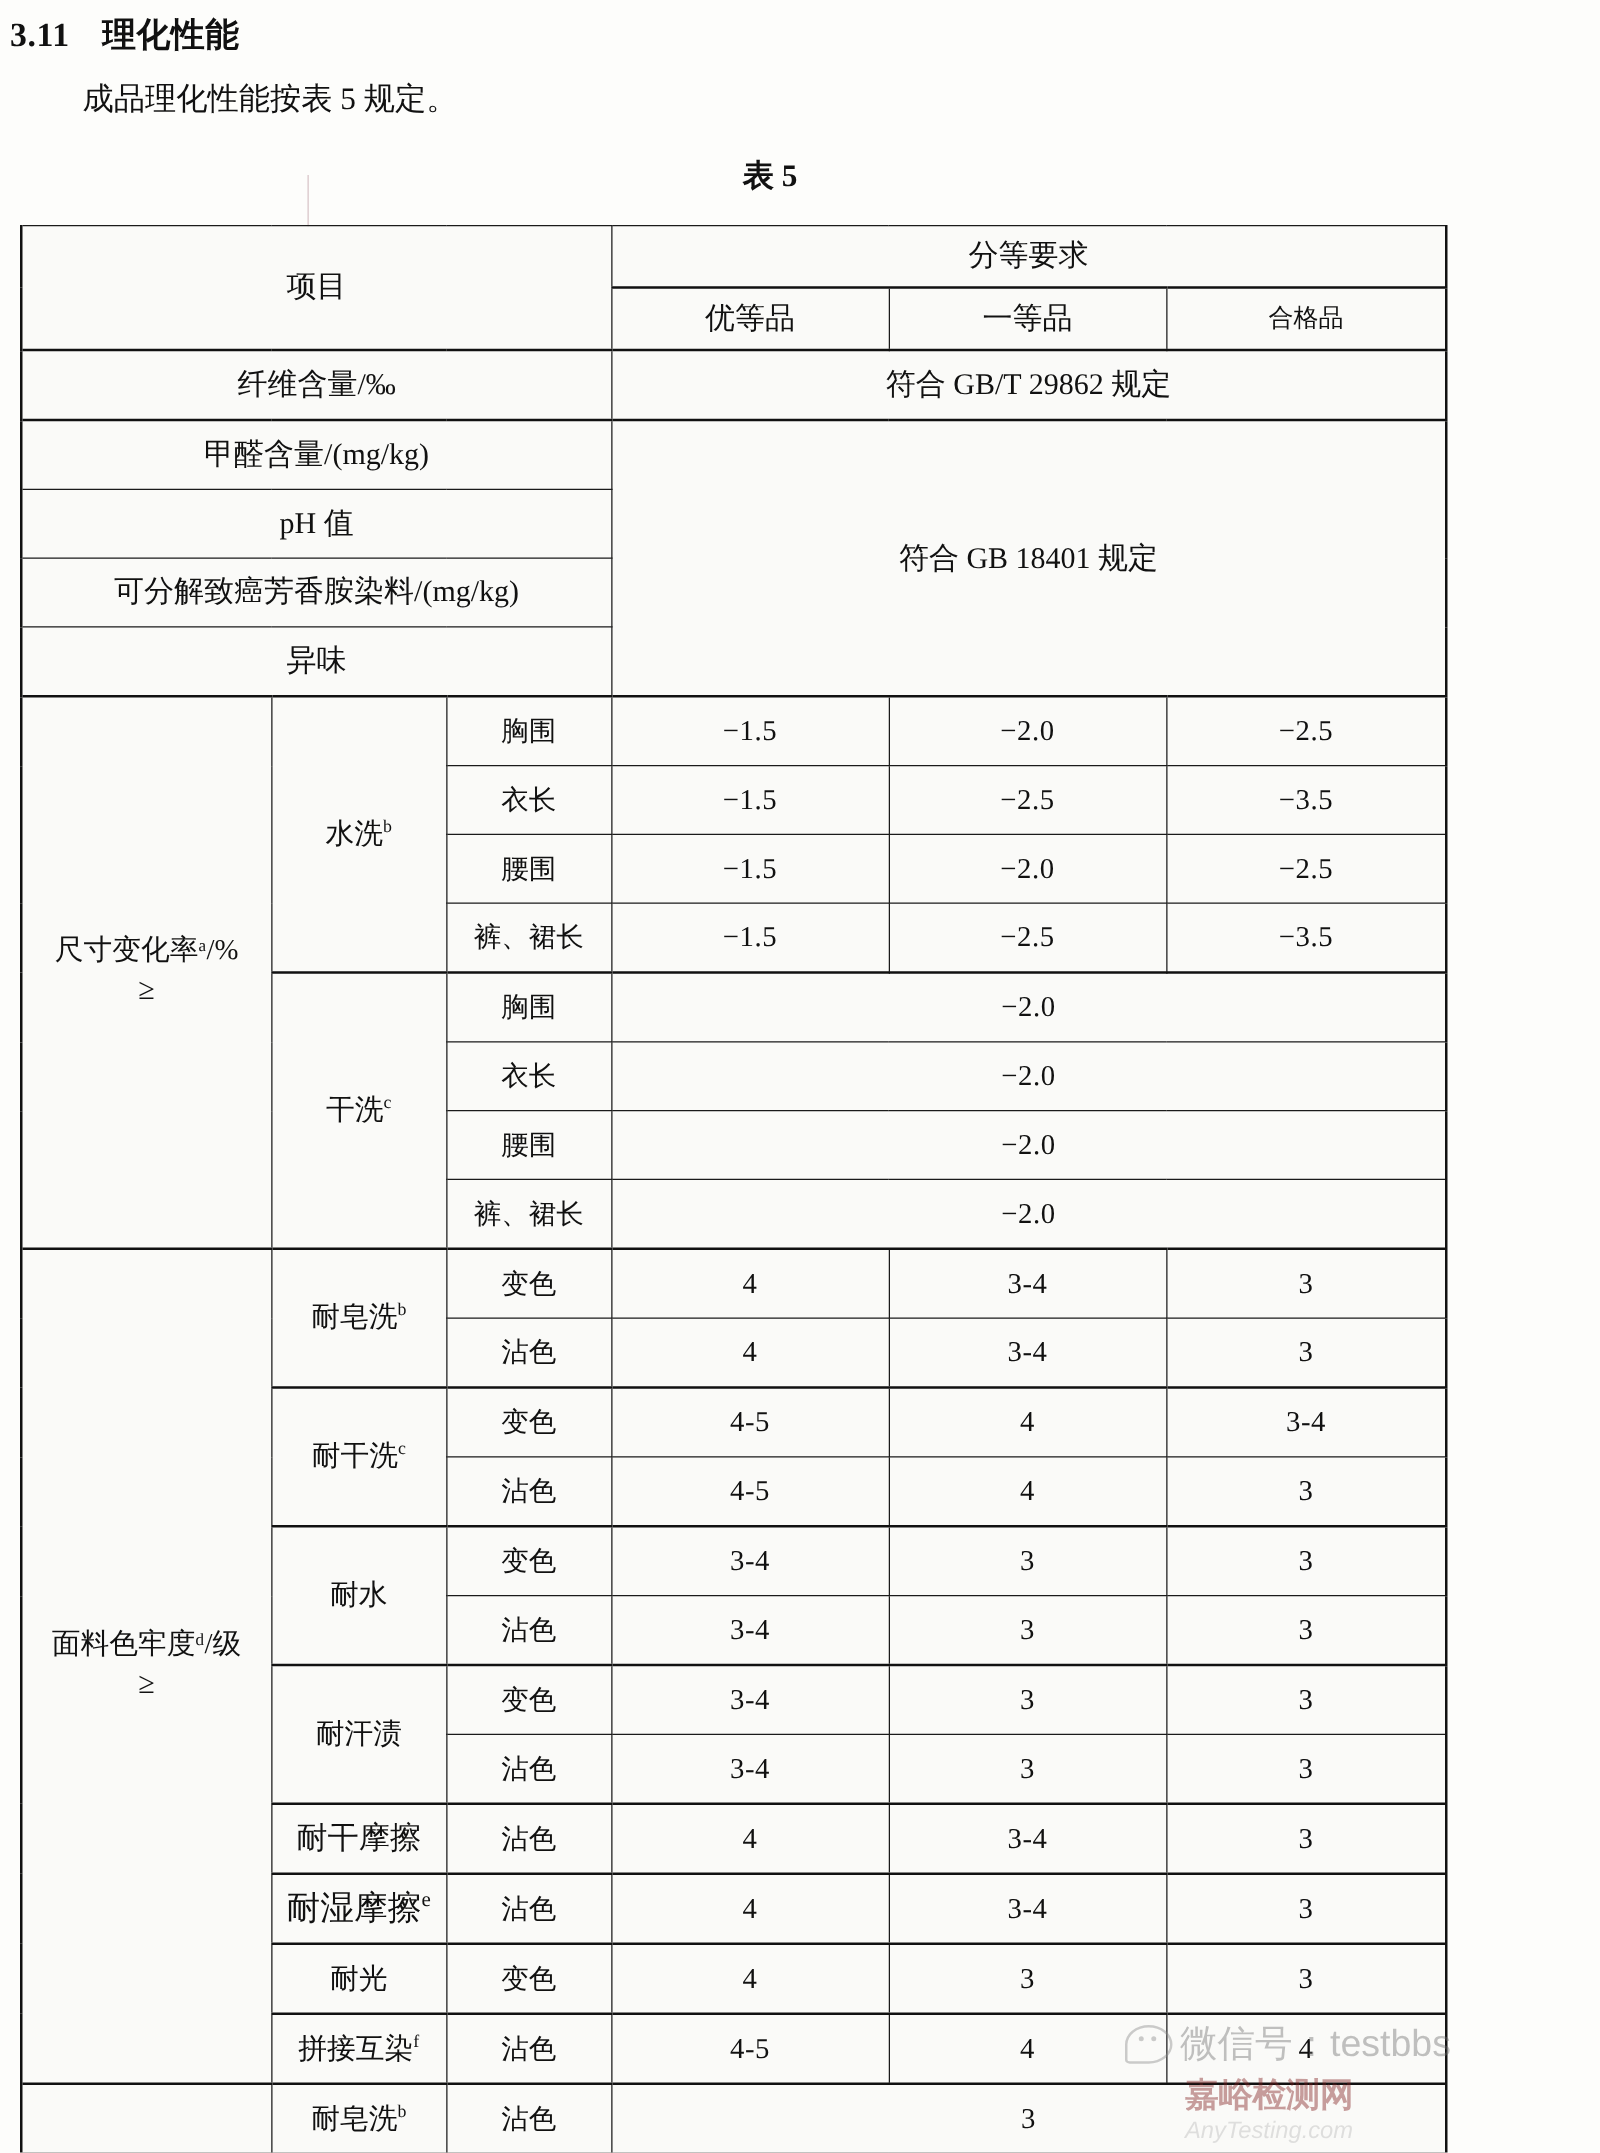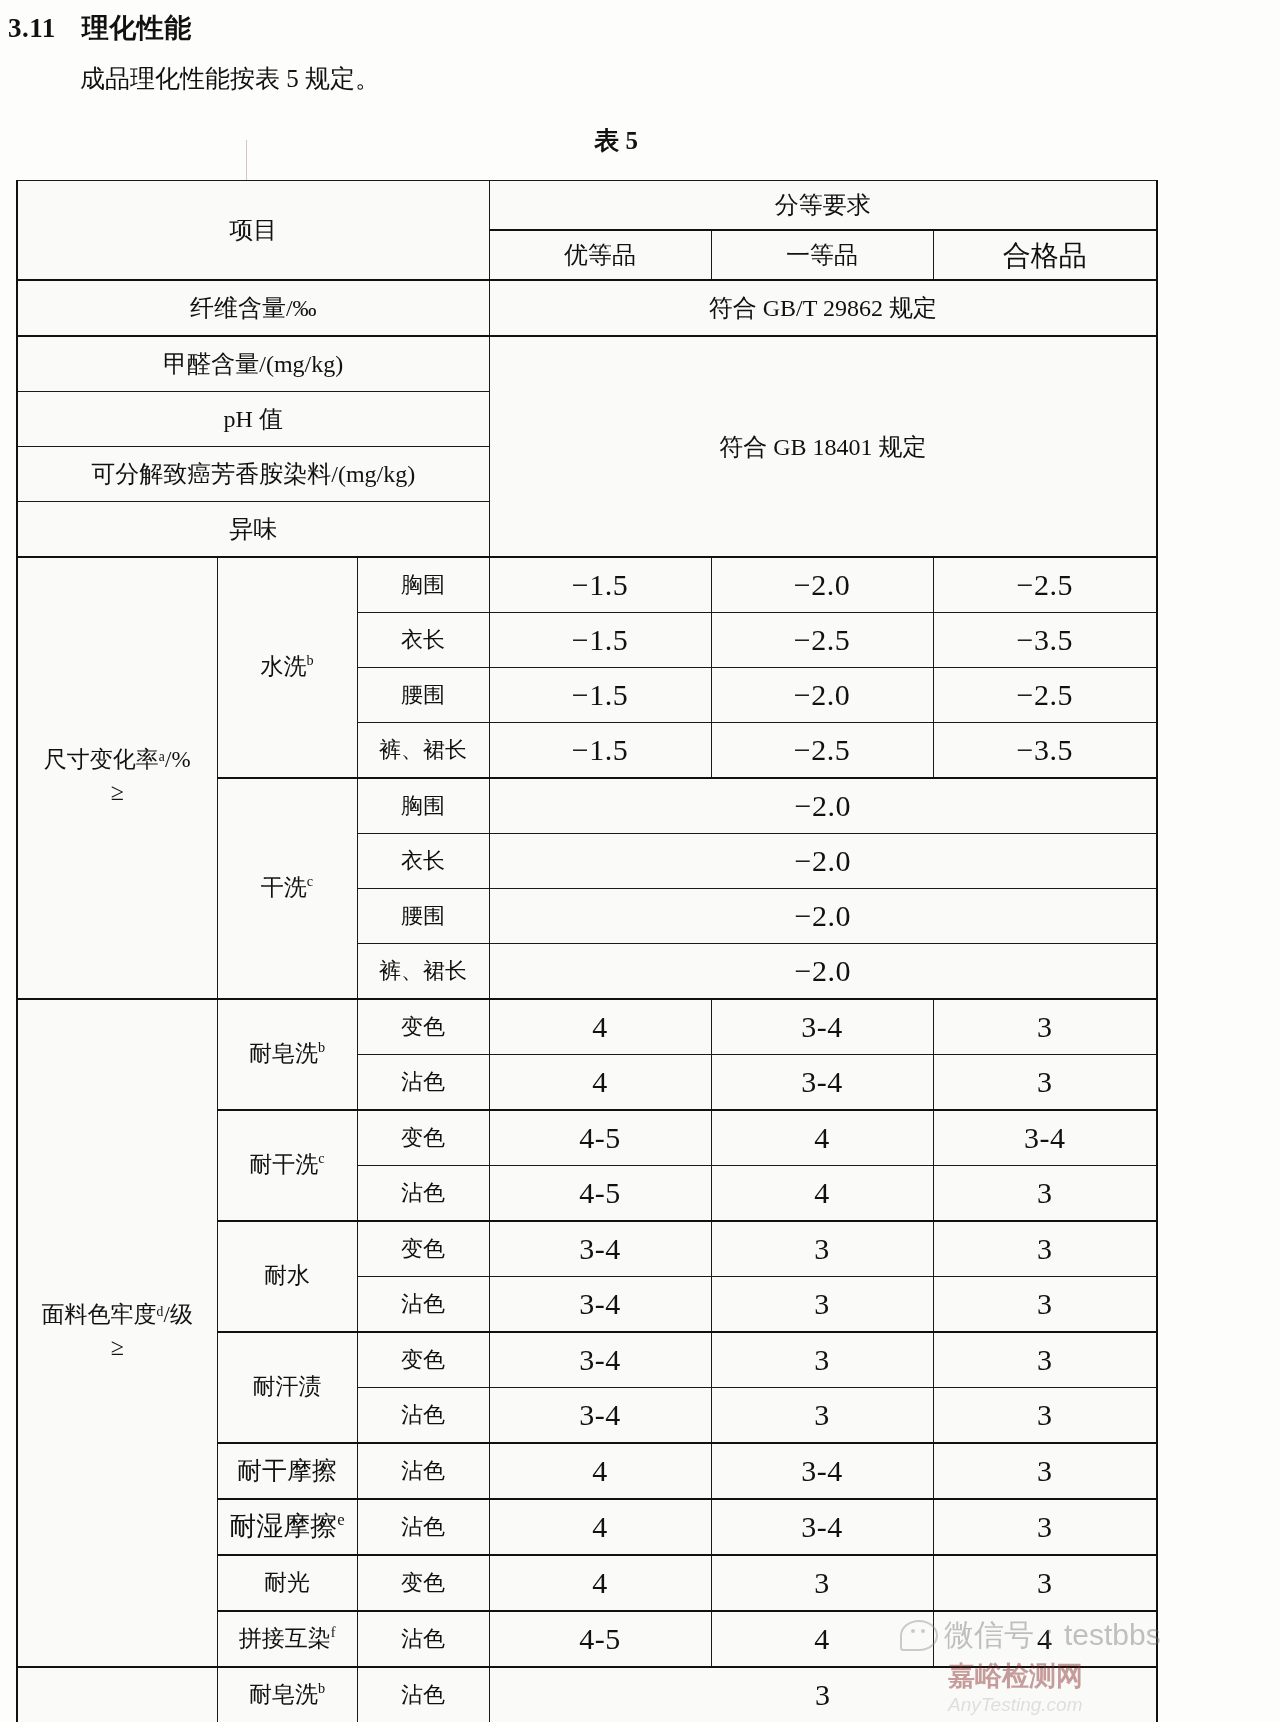--- a/index.html
+++ b/index.html
@@ -27,21 +27,21 @@
     left: 8px;
     top: 10px;
     font-size: 27px;
     font-weight: bold;
     letter-spacing: 0.5px;
     white-space: nowrap;
   }
   .sec-head .num { margin-right: 26px; }
   .sec-para {
     position: absolute;
-    left: 80px;
+    left: 66px;
     top: 62px;
     font-size: 25px;
     white-space: nowrap;
   }
   .tbl-caption {
     position: absolute;
     left: 0;
     top: 124px;
     width: 1160px;
     text-align: center;
@@ -86,21 +86,21 @@
     vertical-align: super;
     line-height: 0;
   }
   .ge {
     display: block;
     font-size: 24px;
     line-height: 1.45;
   }
   .hdr { height: 44px; }
   .r1 { height: 50px; }
-  .num-cell { font-size: 30px; letter-spacing: 0.5px; }
+  .num-cell { font-size: 23px; letter-spacing: 0.5px; }
 
   
   .watermark {
     position: absolute;
     left: 900px;
     top: 1615px;
     width: 380px;
     pointer-events: none;
     opacity: 0.42;
     color: #6f6f6f;
@@ -177,21 +177,21 @@
     </colgroup>
     <tbody>
 
       <tr class="outer-top">
         <td rowspan="2" colspan="3" class="thickleft" style="height:88px;font-size:24px">项目</td>
         <td colspan="3" class="hdr thickright" style="font-size:24px">分等要求</td>
       </tr>
       <tr>
         <td class="hdr thickline" style="font-size:24px">优等品</td>
         <td class="hdr thickline" style="font-size:24px">一等品</td>
-        <td class="hdr thickline thickright" style="font-size:28px">合格品</td>
+        <td class="hdr thickline thickright" style="font-size:20px">合格品</td>
       </tr>
 
       <tr>
         <td colspan="3" class="thickline thickleft r1" style="font-size:24px">纤维含量/‰</td>
         <td colspan="3" class="thickline thickright r1" style="font-size:24px">符合 GB/T 29862 规定</td>
       </tr>
 
       <tr>
         <td colspan="3" class="thickline thickleft r1" style="font-size:24px">甲醛含量/(mg/kg)</td>
         <td colspan="3" rowspan="4" class="thickline thickright" style="font-size:24px">符合 GB 18401 规定</td>

